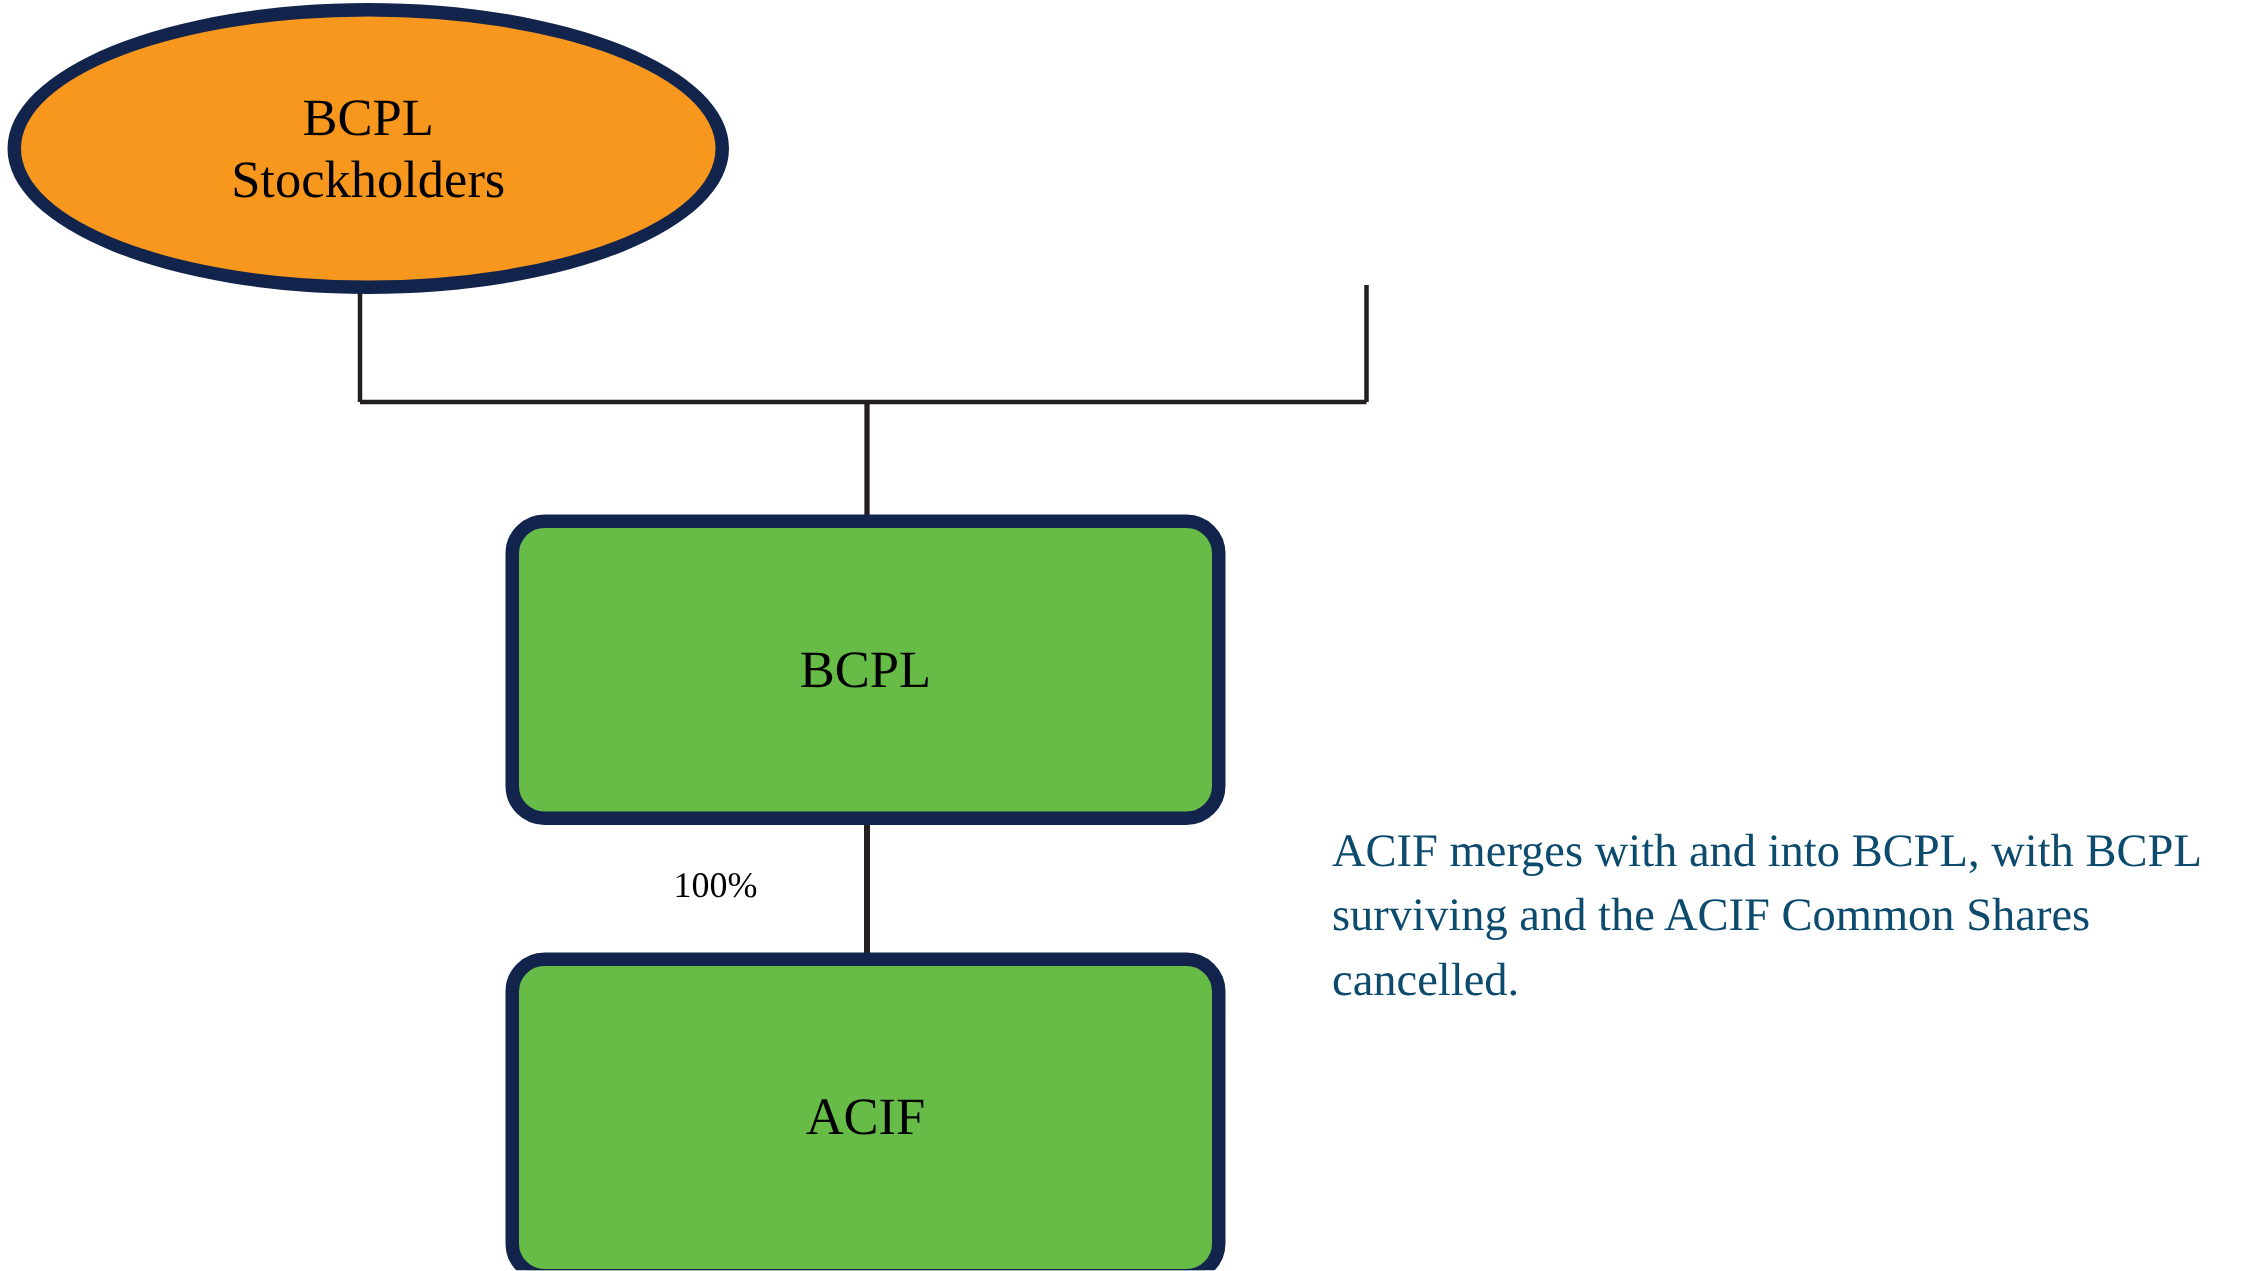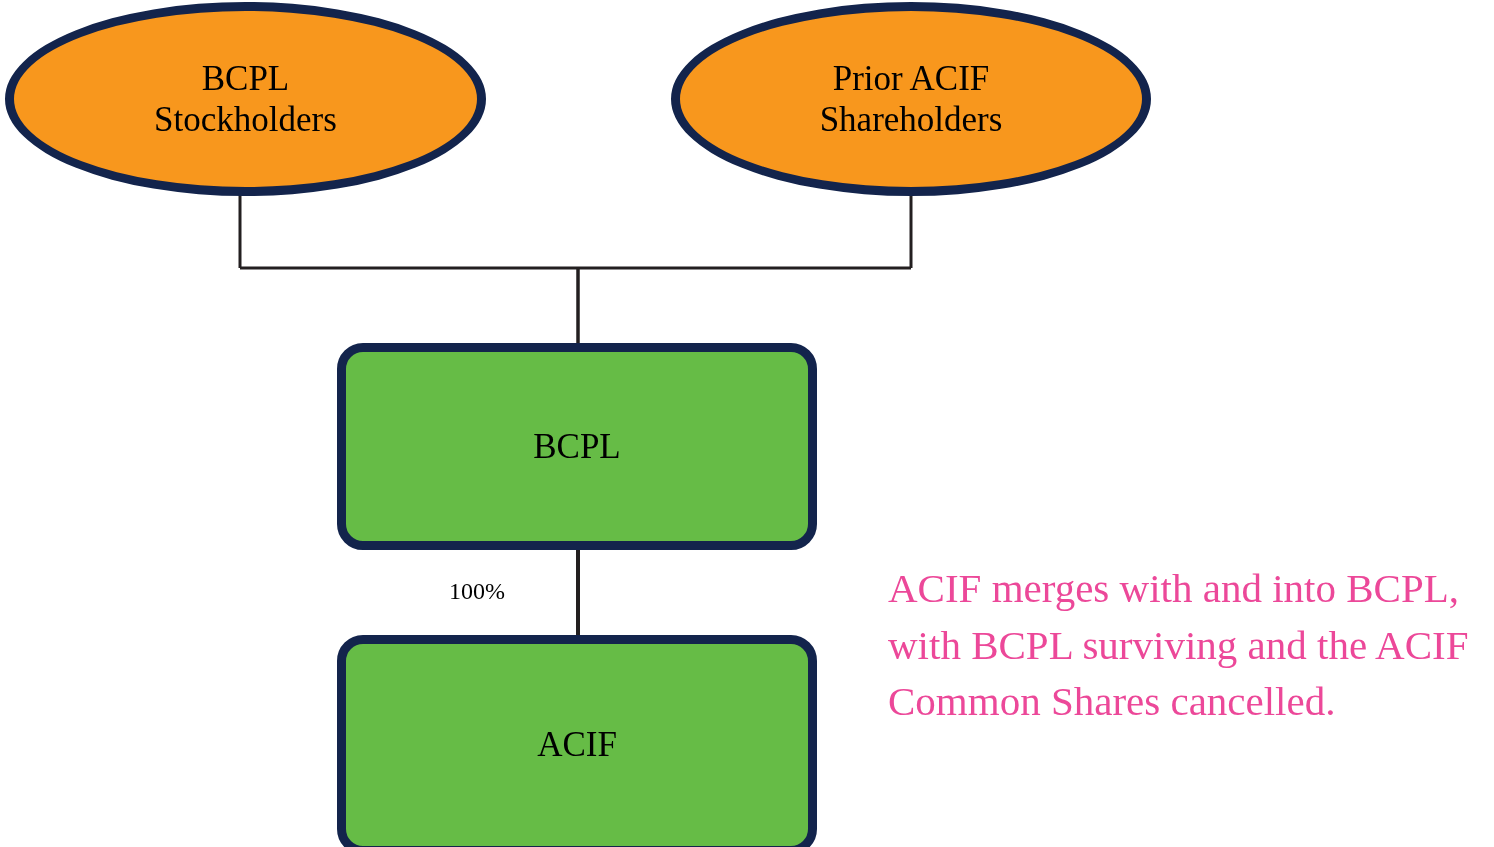--- a/index.html
+++ b/index.html
@@ -78,24 +78,23 @@
   }
   #edge-label-ownership {
     left: 449px;
     top: 578px;
   }
   #annotation-merger {
     position: absolute;
     left: 888px;
     top: 546px;
     width: 600px;
-    font-size: 41px;
+    font-size: 31px;
     line-height: 1.38;
-    color: #ec4899;
-    margin-top: 14px;
+    color: #0c4a6e;
   }
 </style>
 </head>
 <body>
 
 <div id="diagram-root">
 
   <svg id="connector-layer" viewBox="0 0 1494 847" width="1494" height="847" xmlns="http://www.w3.org/2000/svg">
 
     <path d="M 240 190 L 240 268" stroke="#231F20" stroke-width="3" fill="none"></path>
@@ -109,26 +108,20 @@
     <path d="M 578 548 L 578 640" stroke="#231F20" stroke-width="4" fill="none"></path>
   </svg>
 
   <div class="node ellipse-node" id="ellipse-bcpl-stockholders">
     <div>
       <div>BCPL</div>
       <div>Stockholders</div>
     </div>
   </div>
 
-  <div class="node ellipse-node" id="ellipse-prior-acif-shareholders">
-    <div>
-      <div>Prior ACIF</div>
-      <div>Shareholders</div>
-    </div>
-  </div>
 
   <div class="node box-node" id="box-bcpl">
     <div>BCPL</div>
   </div>
 
   <div class="node box-node" id="box-acif">
     <div>ACIF</div>
   </div>
 
   <div class="edge-label" id="edge-label-ownership">100%</div>

